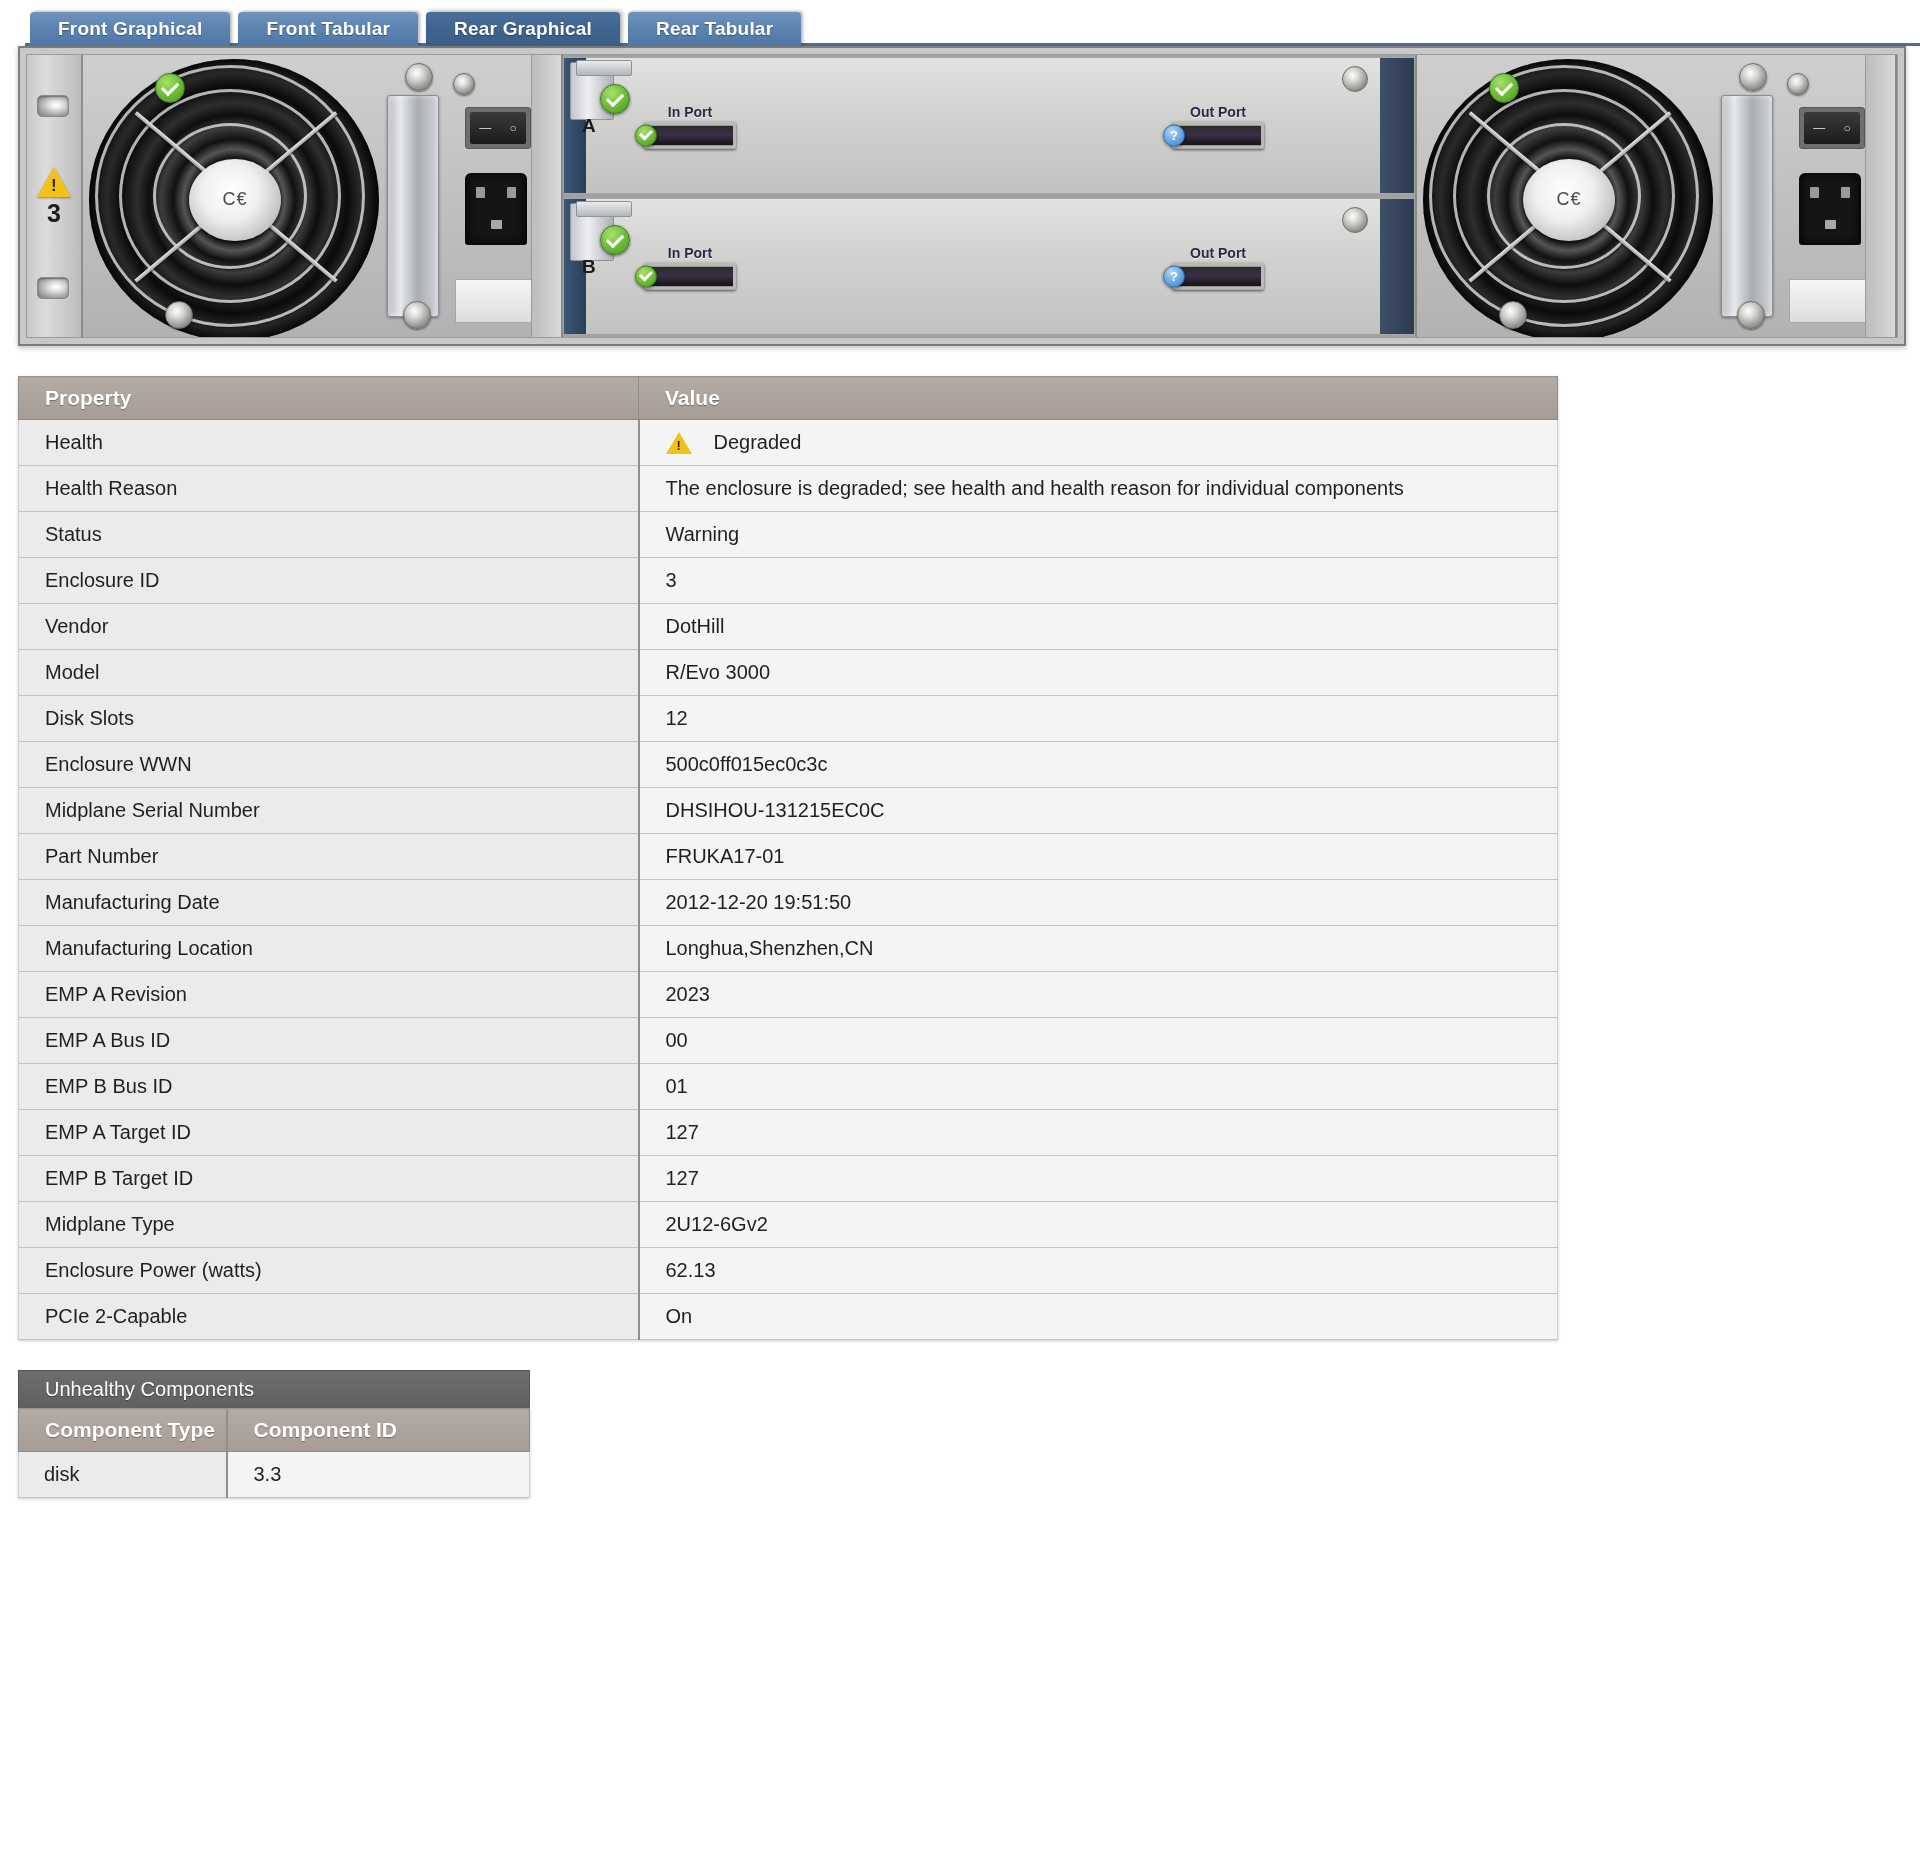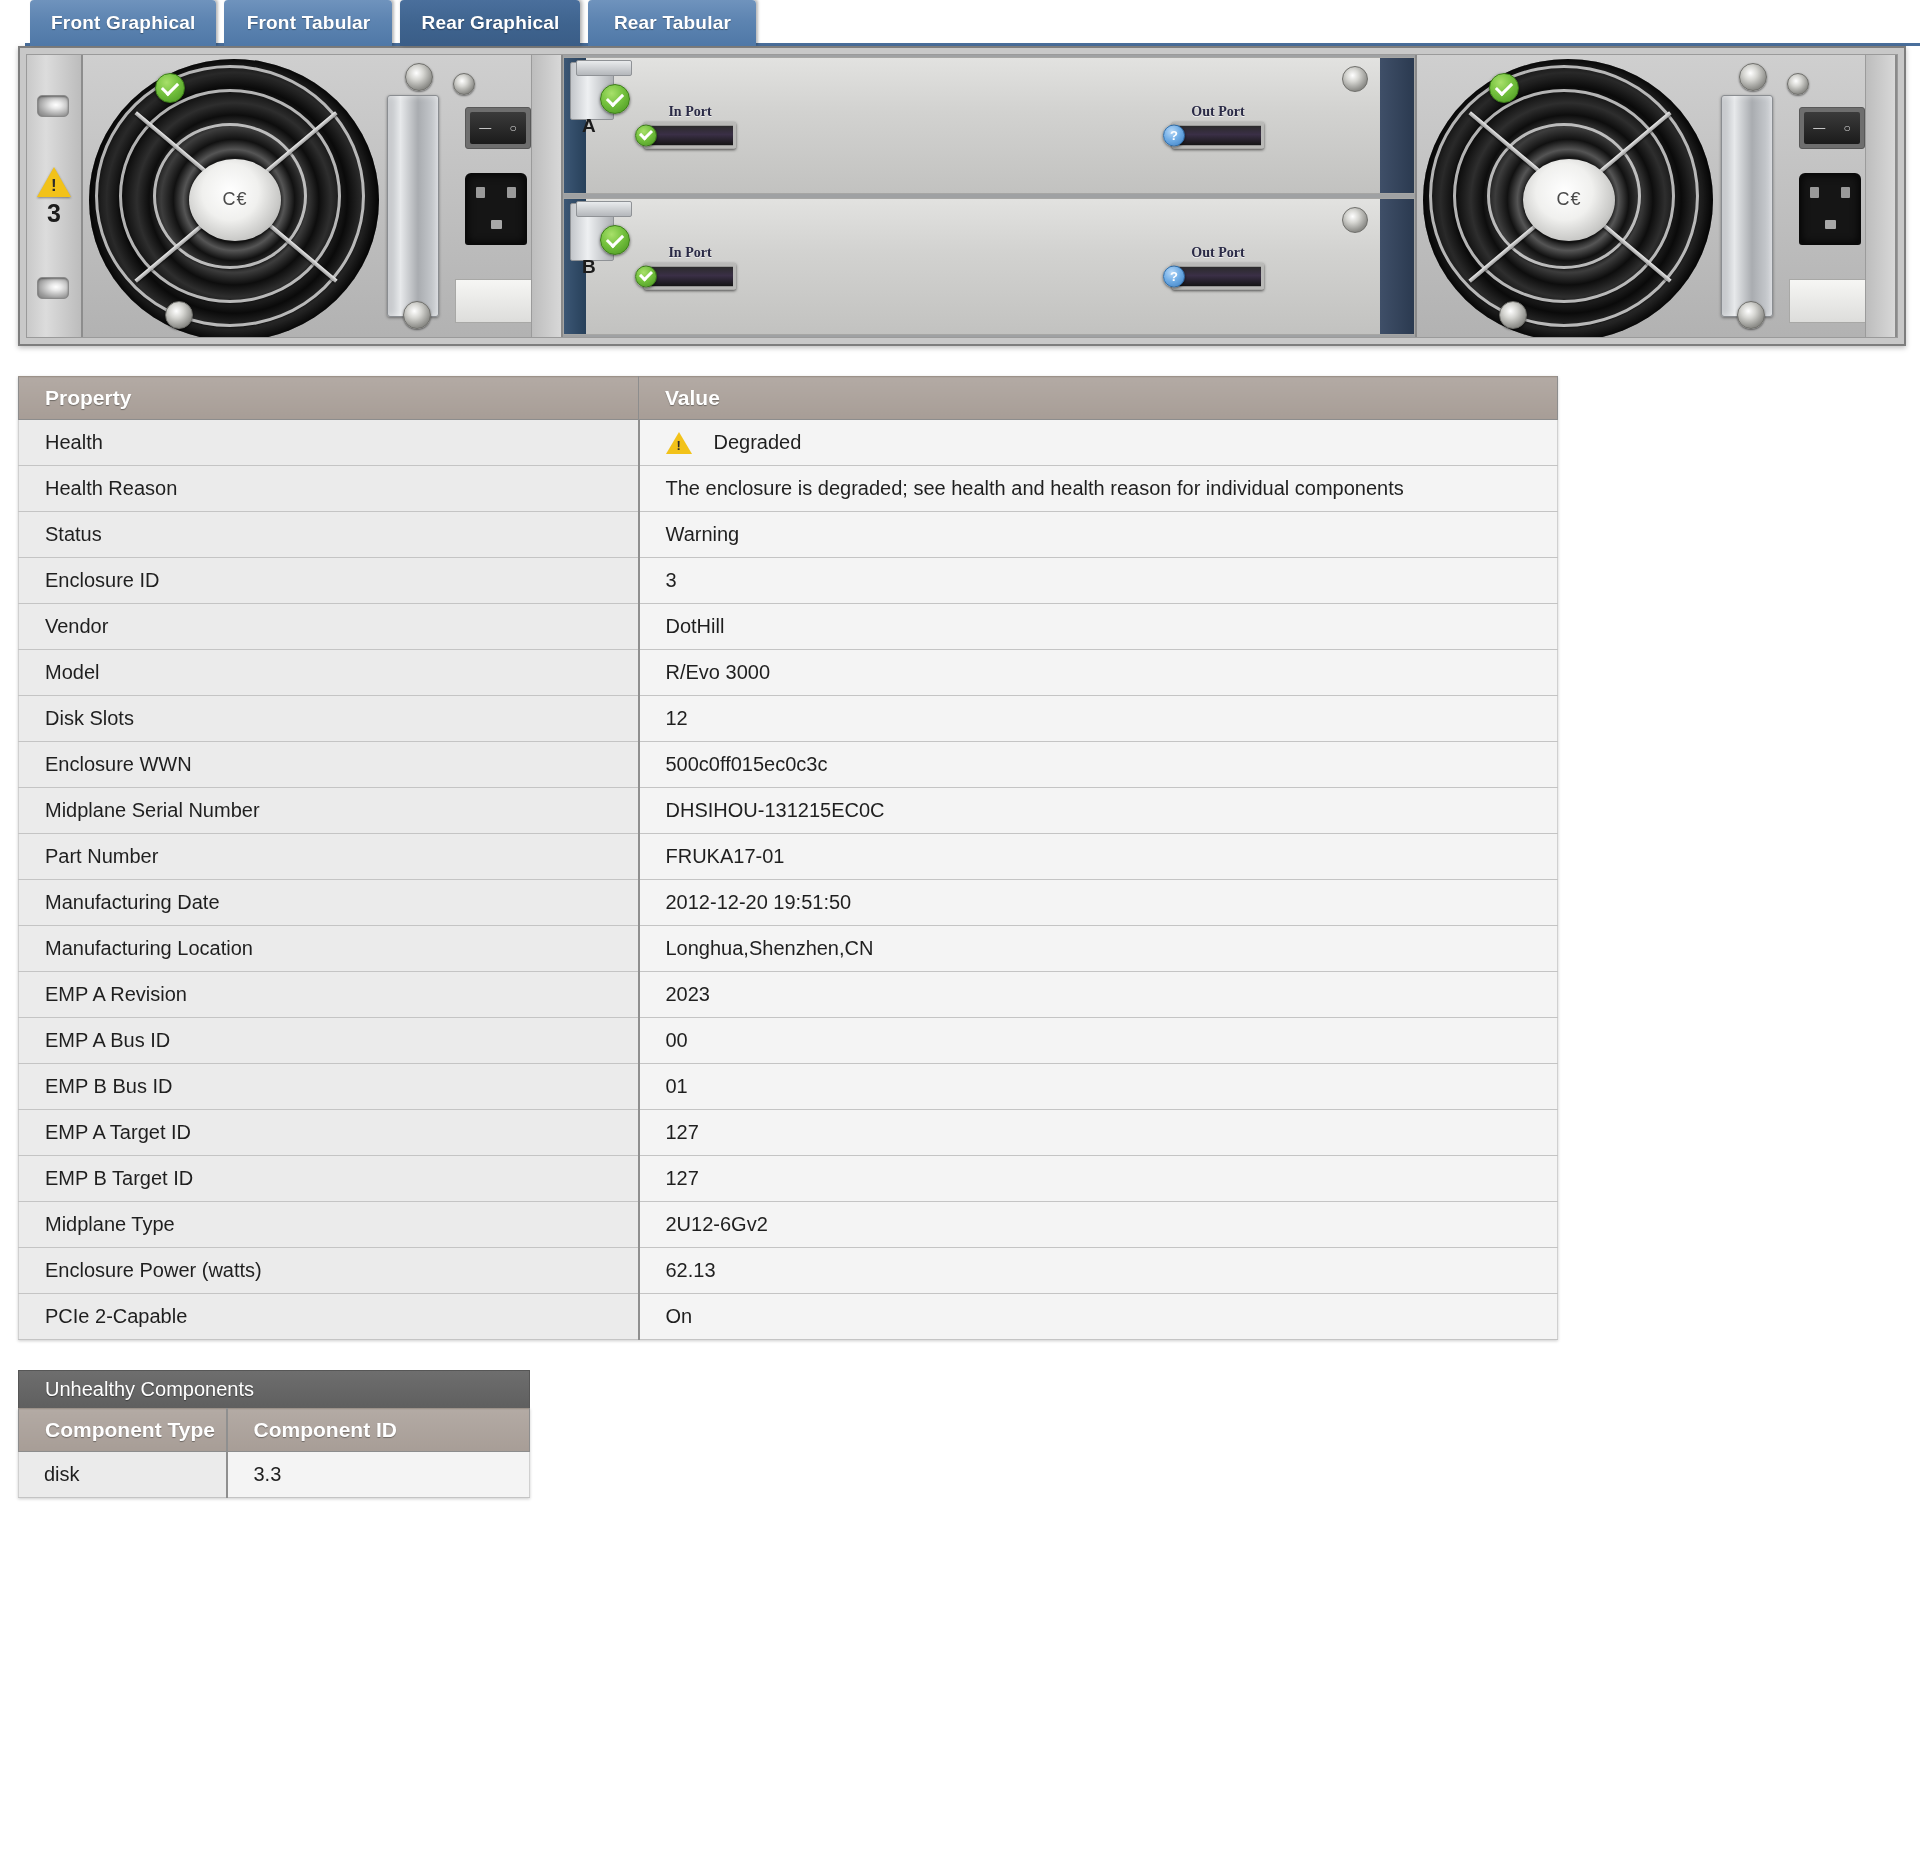--- a/index.html
+++ b/index.html
@@ -21,23 +21,23 @@
   }
   .tabstrip::after {
     content: "";
     position: absolute;
     left: 25px; right: 0; bottom: 0;
     height: 3px;
     background: #4a6f9c;
   }
   .tab {
     position: relative;
-    height: 46px;
+    height: 34px;
     min-width: 168px;
-    padding: 0 21px;
+    padding: 0 28px;
     display: flex;
     align-items: center;
     justify-content: center;
     color: #ffffff;
     font-size: 19px;
     font-weight: bold;
     letter-spacing: .2px;
     border-radius: 4px 4px 0 0;
     background: linear-gradient(to bottom, #6f93bd 0%, #5d84b1 45%, #4f78a7 100%);
     border: 1px solid #3f6punt;
@@ -346,21 +346,20 @@
     top: 50%;
     transform: translateY(-50%);
     text-align: center;
   }
   .port .plabel {
     font-size: 14px;
     font-weight: bold;
     color: #2a2a46;
     margin-bottom: 3px;
     text-shadow: 0 1px 0 rgba(255,255,255,.7);
-    font-family: Liberation Serif, serif;
   }
   .port .pslot {
     width: 92px; height: 26px;
     background: linear-gradient(to bottom,#2a2a2a 0%,#3a2f46 45%,#141414 100%);
     border: 3px solid #b9b9b7;
     border-radius: 2px;
     box-shadow: 0 1px 3px rgba(0,0,0,.6);
     position: relative;
   }
   .port.in  { left: 80px; }

